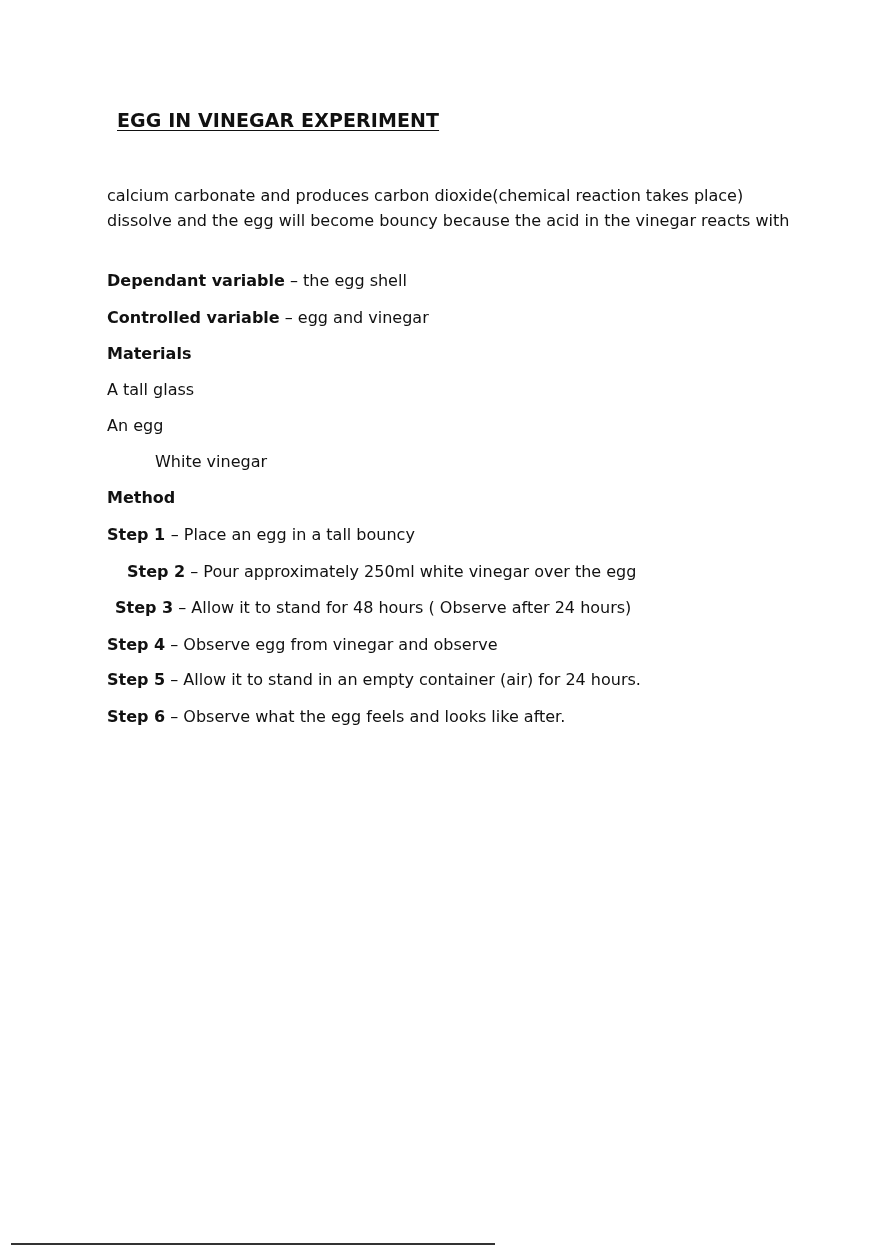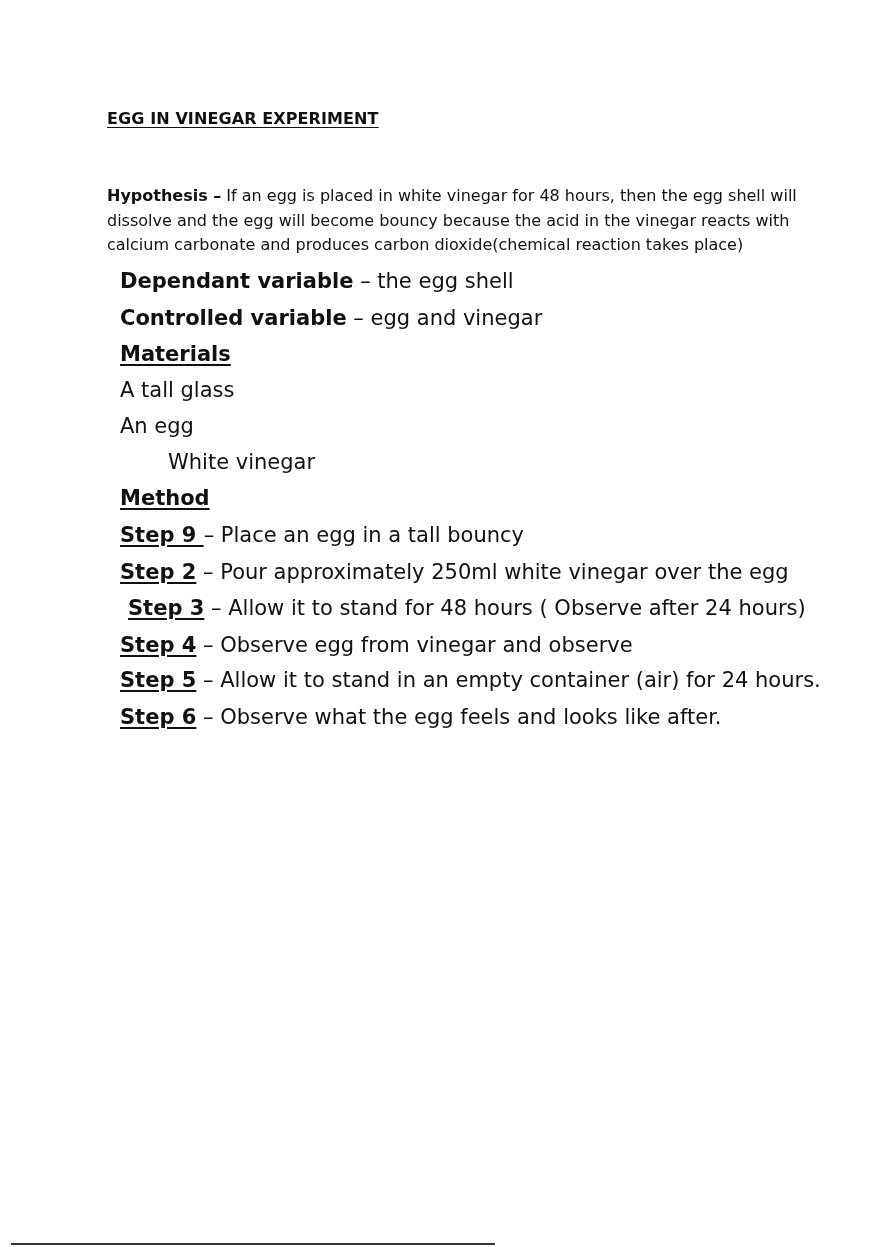--- a/index.html
+++ b/index.html
@@ -17,82 +17,81 @@
     }
     .page {
       position: absolute;
       left: 107px;
       top: 0;
       width: 680px;
     }
     .title {
       position: absolute;
       top: 109px;
-      left: 0;
-      font-size: 16px;
+      left: 10px;
+      font-size: 19px;
       font-weight: bold;
       text-decoration: underline;
       text-underline-offset: 3px;
       white-space: nowrap;
       letter-spacing: 0.1px;
     }
     .line {
       position: absolute;
-      left: 13px;
-      font-size: 21px;
+      left: 0;
+      font-size: 16px;
       line-height: 24px;
       white-space: nowrap;
     }
     .para {
       position: absolute;
       left: 0;
       top: 184px;
       width: 660px;
       font-size: 16px;
       line-height: 24.5px;
     }
     .para .pline { display: block; white-space: nowrap; }
     .bold { font-weight: bold; }
-    .ul { text-decoration: underline; text-underline-offset: 3px; text-align: center; }
+    .ul { text-underline-offset: 3px; text-align: center; }
     .footer-rule {
       position: absolute;
       left: 11px;
       top: 1243px;
       width: 484px;
       height: 2px;
       background: #333333;
     }
   </style>
 </head>
 <body>
 
 <div class="page">
 
   <div class="title">EGG IN VINEGAR EXPERIMENT</div>
 
   <div class="para">
-    <span class="pline"><span class="bold">Hypothesis –</span><span> If an egg is placed in white vinegar for 48 hours, then the egg shell will</span></span>
+    <span class="pline">calcium carbonate and produces carbon dioxide(chemical reaction takes place)</span>
     <span class="pline">dissolve and the egg will become bouncy because the acid in the vinegar reacts with</span>
-    <span class="pline">calcium carbonate and produces carbon dioxide(chemical reaction takes place)</span>
   </div>
 
   <div class="line" style="top:269px;"><span class="bold">Dependant variable</span><span> – the egg shell</span></div>
 
   <div class="line" style="top:306px;"><span class="bold">Controlled variable</span><span> – egg and vinegar</span></div>
 
   <div class="line bold ul" style="top:342px;">Materials</div>
 
   <div class="line" style="top:378px;">A tall glass</div>
   <div class="line" style="top:414px;">An egg</div>
   <div class="line" style="top:450px;margin-left:48px;">White vinegar</div>
 
   <div class="line bold ul" style="top:486px;">Method</div>
 
-  <div class="line" style="top:523px;"><span class="bold ul">Step 9 </span><span>– Place an egg in a tall bouncy</span></div>
-  <div class="line" style="top:560px;"><span class="bold ul">Step 2</span><span> – Pour approximately 250ml white vinegar over the egg</span></div>
+  <div class="line" style="top:523px;"><span class="bold ul">Step 1 </span><span>– Place an egg in a tall bouncy</span></div>
+  <div class="line" style="top:560px;margin-left:20px;"><span class="bold ul">Step 2</span><span> – Pour approximately 250ml white vinegar over the egg</span></div>
   <div class="line" style="top:596px;margin-left:8px;"><span class="bold ul">Step 3</span><span> – Allow it to stand for 48 hours ( Observe after 24 hours)</span></div>
   <div class="line" style="top:633px;"><span class="bold ul">Step 4</span><span> – Observe egg from vinegar and observe</span></div>
   <div class="line" style="top:668px;"><span class="bold ul">Step 5</span><span> – Allow it to stand in an empty container (air) for 24 hours.</span></div>
   <div class="line" style="top:705px;"><span class="bold ul">Step 6</span><span> – Observe what the egg feels and looks like after.</span></div>
 
 </div>
 
 <div class="footer-rule"></div>
 
 </body></html>

